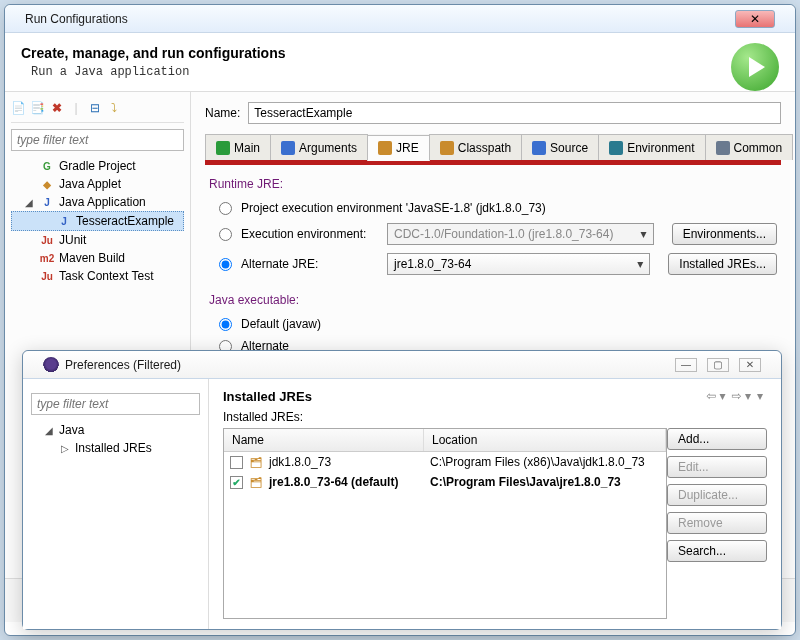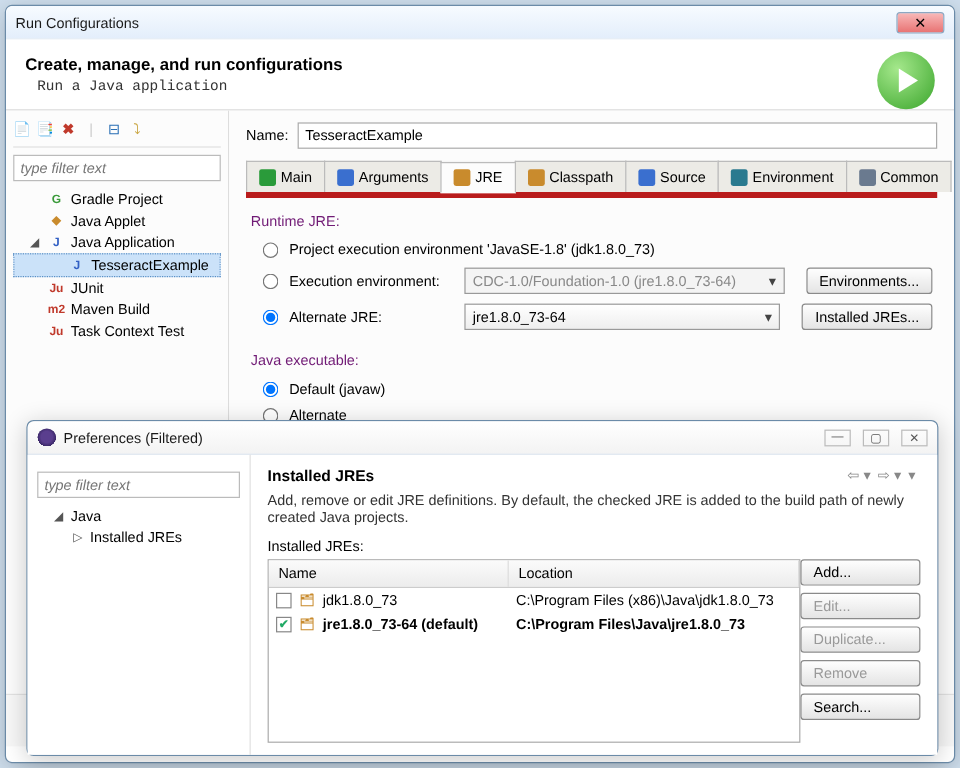--- a/index.html
+++ b/index.html
@@ -1,19 +1,19 @@
 <!DOCTYPE html>
 <html><head>
 <meta charset="utf-8">
 <style>
 * { box-sizing: border-box; margin: 0; padding: 0; font-family: "Segoe UI", Tahoma, sans-serif; font-size: 12px; }
 body { background: #d0e0ef; width: 800px; height: 640px; position: relative; overflow: hidden; }
 
 .window { position: absolute; background: #fff; border: 1px solid #6b8ba8; border-radius: 6px; box-shadow: 0 4px 20px rgba(0,0,0,0.2); }
-.titlebar { height: 28px; background: linear-gradient(#f7fbff,#e3eefb); border-bottom: 1px solid #c8d7e8; display: flex; align-items: center; padding: 0 8px; border-radius: 6px 6px 0 0; }
+.titlebar { height: 28px; background: linear-gradient(#f7fbff,#e3eefb); border-bottom: 1px solid #c8d7e8; display: flex; align-items: center; padding: 0 20px; border-radius: 6px 6px 0 0; }
 .titlebar .title { flex: 1; font-size: 12px; color: #1a1a1a; }
 .titlebar .winbtn { width: 40px; height: 18px; border: 1px solid #8ca7c2; border-radius: 3px; margin-left: 4px; display: flex; align-items: center; justify-content: center; background: linear-gradient(#f0f5fa,#dce8f4); cursor: pointer; }
 .titlebar .winbtn.close { background: linear-gradient(#f8b8b8,#e87373); }
 .header { padding: 12px 16px; background: #fff; border-bottom: 1px solid #ddd; position: relative; }
 .header h1 { font-size: 14px; font-weight: bold; color: #000; }
 .header p { font-size: 12px; color: #333; margin-top: 4px; margin-left: 10px; font-family: Liberation Mono, monospace; }
 .runicon { position: absolute; right: 16px; top: 10px; width: 48px; height: 48px; border-radius: 24px; background: radial-gradient(circle at 35% 30%, #a5e88c, #3aa52b); display: flex; align-items: center; justify-content: center; }
 .runicon::after { content: ""; border-left: 16px solid #fff; border-top: 10px solid transparent; border-bottom: 10px solid transparent; margin-left: 4px; }
 
 .body { display: flex; height: calc(100% - 28px - 72px - 44px); }
@@ -234,21 +234,20 @@
           </div>
       </div>
     </div>
     <div class="prefright">
       <h2>Installed JREs</h2>
       <div class="prefnav">
         <span>⇦ ▾</span>
         <span>⇨ ▾</span>
         <span>▾</span>
       </div>
-      <div class="prefdesc">Add, remove or edit JRE definitions. By default, the checked JRE is added to the build path of newly created Java projects.</div>
       <div style="margin-bottom:4px;">Installed JREs:</div>
       <div class="tablewrap">
         <div class="jretable">
           <div class="thead">
             <div class="th">Name</div>
             <div class="th" style="flex:1">Location</div>
           </div>
           <div id="jrerows">
               <div class="row">
                 <div class="c1">

